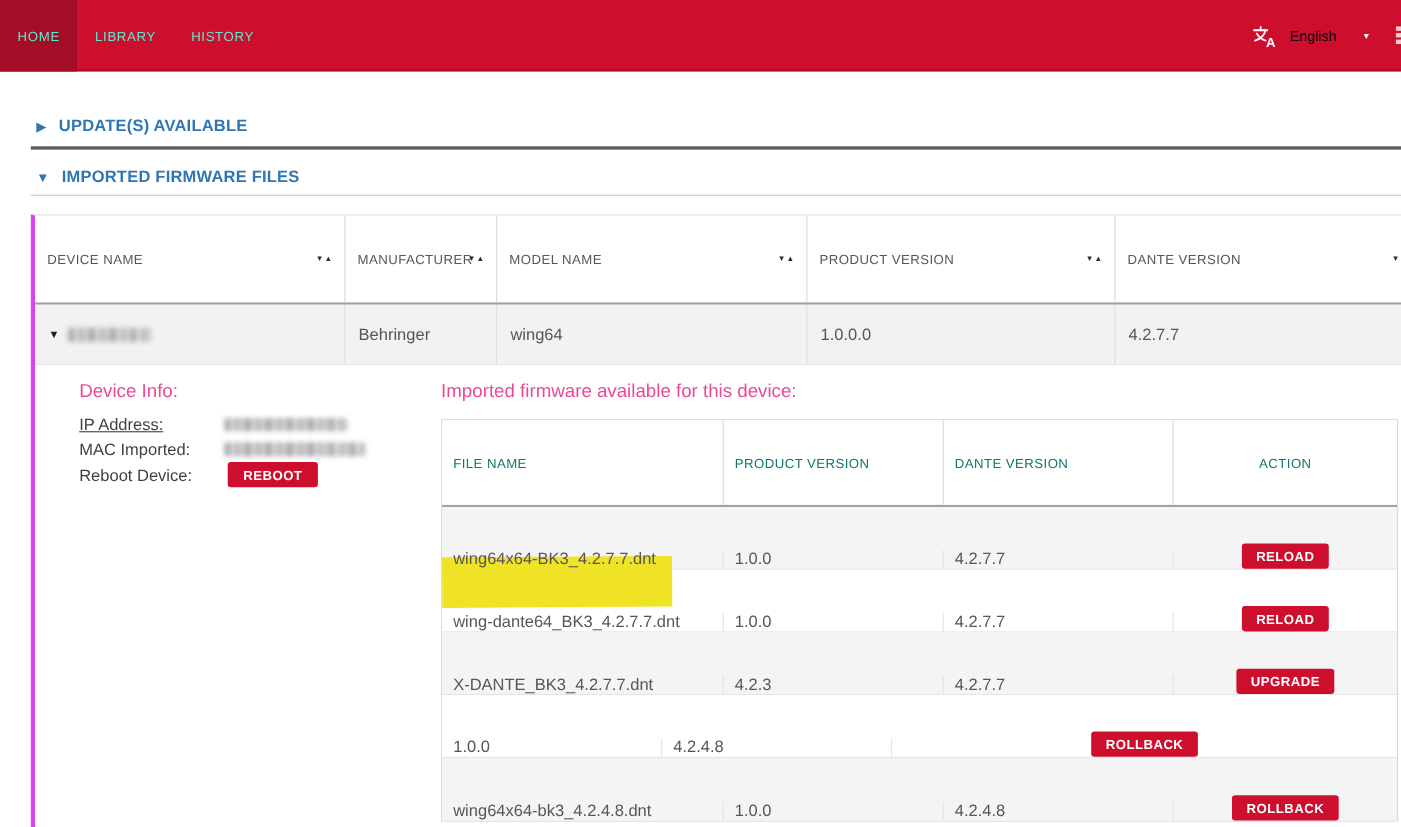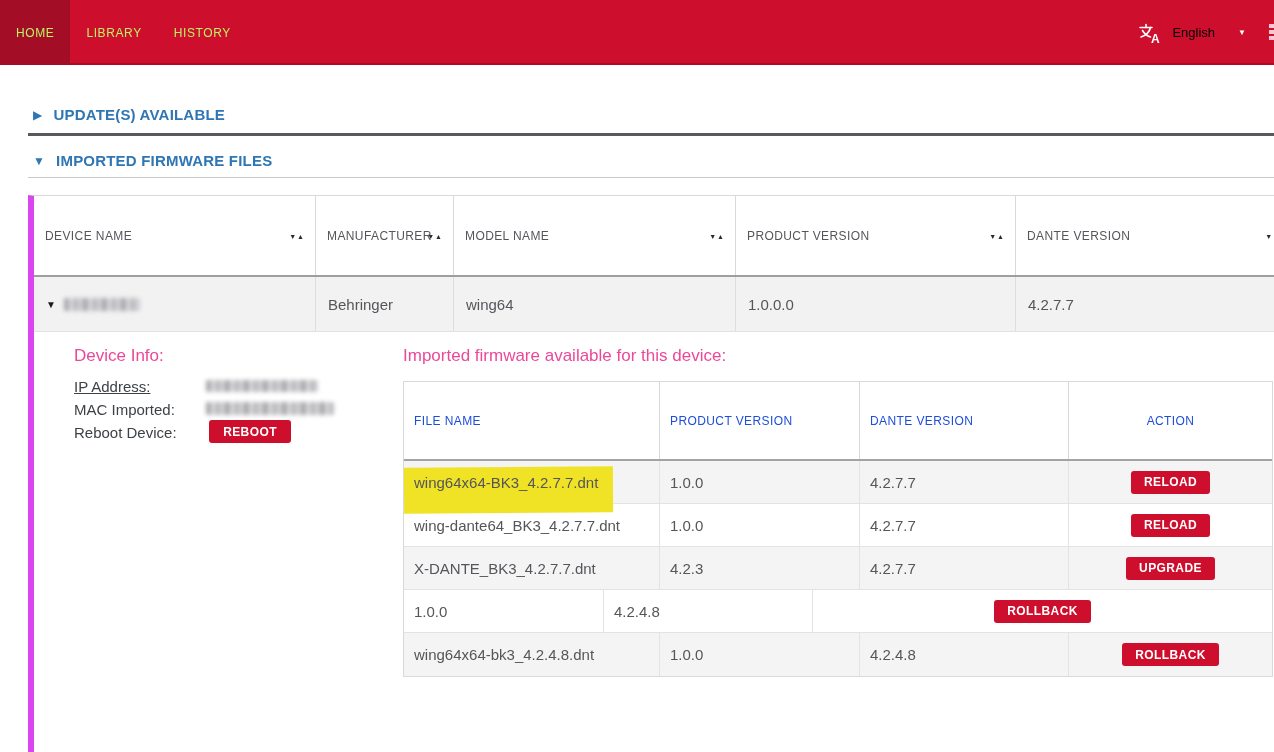--- a/index.html
+++ b/index.html
@@ -12,21 +12,21 @@
   .page { position:absolute; inset:0; }
 
   
   .nav {
     position:absolute; top:0; left:0; width:1274px; height:65px;
     background:#ce0e2d; display:flex; align-items:stretch;
     box-shadow:inset 0 -2px 0 rgba(120,0,20,.35);
   }
   .nav-item {
     display:flex; align-items:center; padding:0 16px;
-    color:#bef264; font-size:12px; letter-spacing:.6px; cursor:pointer;
+    color:#5eead4; font-size:12px; letter-spacing:.6px; cursor:pointer;
   }
   .nav-item.active { background:#a30d26; }
   .lang {
     position:absolute; right:28px; top:0; height:65px;
     display:flex; align-items:center; gap:9px; cursor:pointer;
   }
   .lang-label { color:#000000; font-size:13px; }
   .lang-caret { color:#ffffff; font-size:8px; margin-left:14px; }
   .translate-icon svg { display:block; }
   .edge-fragment {
@@ -42,21 +42,21 @@
   }
   .sec-updates { top:106px; }
   .sec-imported { top:152px; }
   .sec .tri { font-size:12px; line-height:1; }
   .divider-dark { position:absolute; top:133px; left:28px; width:1246px; height:3px; background:#58595c; }
   .divider-light { position:absolute; top:177px; left:28px; width:1246px; height:1px; background:#c9c9c9; }
 
   
   .device-table {
     position:absolute; top:195px; left:28px; width:1246px; height:557px;
-    border-left:6px solid #d946ef; border-top:1px solid #d9d9d9; background:#fff;
+    border-left:4px solid #d946ef; border-top:1px solid #d9d9d9; background:#fff;
   }
   .dt-header { display:flex; height:81px; border-bottom:2px solid #9e9e9e; background:#fff; }
   .dt-hcell {
     position:relative; display:flex; align-items:center; padding-left:11px;
     font-size:12px; color:#54565a; letter-spacing:.4px; overflow:hidden; cursor:pointer;
   }
   .dt-hcell:not(:last-child){ border-right:1px solid #d9d9d9; }
   .sort { position:absolute; right:10px; top:50%; transform:translateY(-50%);
           font-size:7px; color:#2b2b2b; letter-spacing:1px; white-space:nowrap; }
   .dt-hcell:last-child .sort { right:-7px; }
@@ -94,25 +94,25 @@
   .fw-title { position:absolute; left:369px; top:14px; font-size:17px; color:#ec4899; }
 
   
   .fw-table {
     position:absolute; left:369px; top:49px; width:870px;
     border:1px solid #d9d9d9; background:#fff;
   }
   .fw-header { display:flex; height:79px; border-bottom:2px solid #a3a3a3; background:#fff; }
   .fw-hcell {
     display:flex; align-items:center; padding-left:10px;
-    font-size:12px; color:#1d4ed8; letter-spacing:.4px;
+    font-size:12px; color:#0f766e; letter-spacing:.4px;
   }
   .fw-hcell:not(:last-child){ border-right:1px solid #d9d9d9; }
   .f0{ width:256px; } .f1{ width:200px; } .f2{ width:209px; } .f3{ flex:1; justify-content:center; padding-left:0; }
-  .fw-row { display:flex; height:43px; }
+  .fw-row { display:flex; height:57px;align-items:flex-end; }
   .fw-row:not(:last-child){ border-bottom:1px solid #e3e3e3; }
   .fw-row.odd  { background:#f4f4f4; }
   .fw-row.even { background:#ffffff; }
   .fw-cell { position:relative; display:flex; align-items:center; padding-left:10px; font-size:15px; color:#54565a; }
   .fw-cell:not(:last-child){ border-right:1px solid #e3e3e3; }
   .fw-cell.f3 { justify-content:center; padding-left:0; }
   .fw-cell span { position:relative; z-index:1; }
   .hl-mark {
     position:absolute; left:0px; top:6px; width:209px; height:46px;
     background:#f0e326; transform:rotate(-.35deg); z-index:0;

